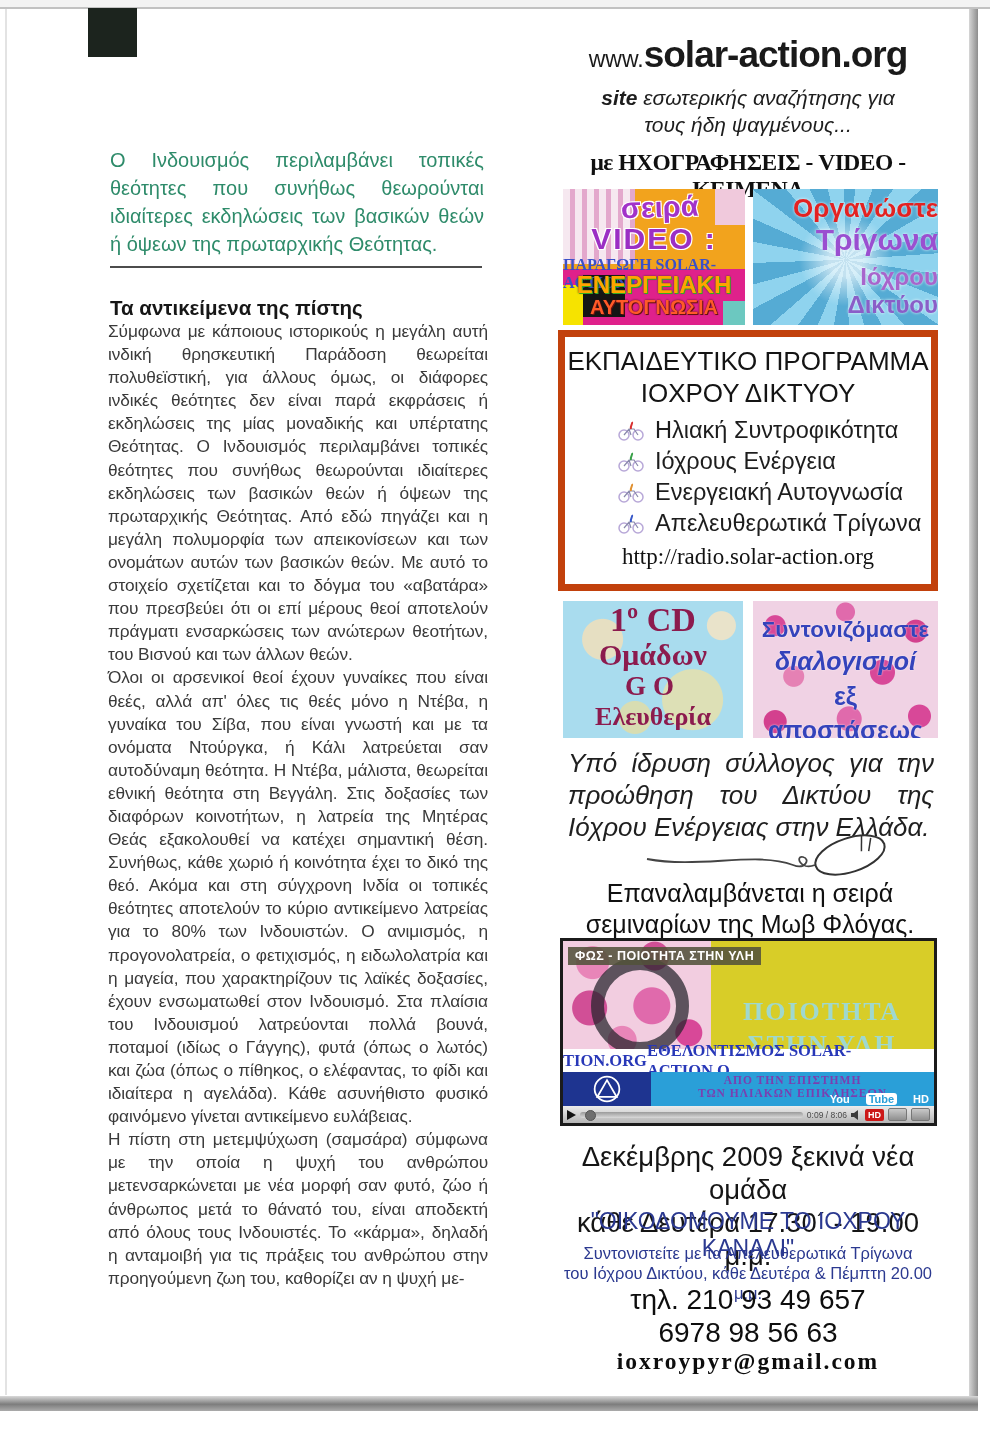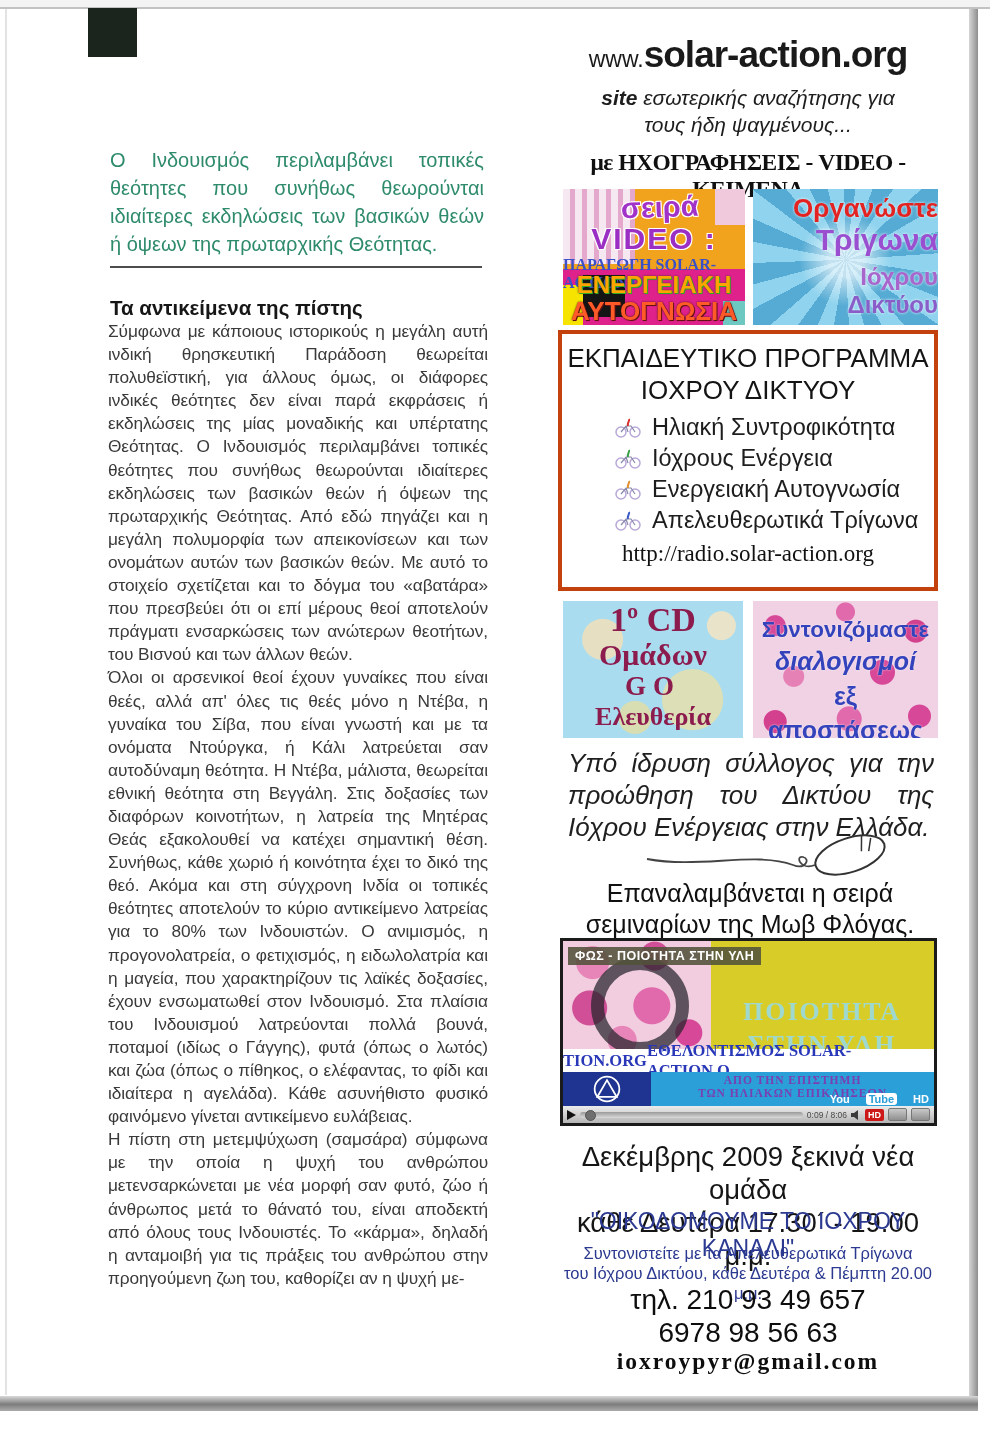--- a/index.html
+++ b/index.html
@@ -45,34 +45,34 @@
   .bv-black{position:absolute;left:20px;bottom:8px;width:42px;height:42px;background:#151515;}
   .bv-teal{position:absolute;right:0;bottom:0;width:22px;height:24px;background:#6cc8c0;}
   .bv-t1{position:absolute;top:2px;left:58px;font-size:29px;font-weight:bold;color:#a233c9;
          text-shadow:1px 1px 0 #fff,-1px -1px 0 #fff,1px -1px 0 #fff,-1px 1px 0 #fff;transform:rotate(-2deg);}
   .bv-t2{position:absolute;top:33px;width:182px;text-align:center;font-size:30px;font-weight:bold;letter-spacing:2px;color:#9b2fc4;
          text-shadow:1px 1px 0 #fff,-1px -1px 0 #fff,1px -1px 0 #fff,-1px 1px 0 #fff;}
   .bv-t3{position:absolute;top:67px;width:182px;font-family:"Liberation Serif",serif;
          font-weight:bold;font-size:16px;color:#3a50c8;}
   .bv-t4{position:absolute;top:82px;width:182px;text-align:center;font-size:24px;font-weight:bold;color:#ffa400;
          text-shadow:1px 1px 0 #3a2,0 0 2px #242;} 
-  .bv-t5{position:absolute;top:107px;width:182px;text-align:center;font-size:26px;font-weight:bold;color:#ff5a28;
+  .bv-t5{position:absolute;top:107px;width:182px;text-align:center;font-size:20px;font-weight:bold;color:#ff5a28;
          text-shadow:1px 1px 0 #611,0 0 2px #411;}
   .b-tri{width:185px;height:136px;
          background:radial-gradient(circle at 50% 52%,rgba(255,255,255,.65) 0 14%,rgba(255,255,255,0) 40%),
          repeating-conic-gradient(from 8deg at 50% 52%,#8fd3ee 0deg 13deg,#55abd4 13deg 26deg);}
   .bt-t{position:absolute;width:185px;text-align:right;font-weight:bold;
         text-shadow:0 0 3px rgba(255,255,255,.9);}
   .bt-1{top:4px;font-size:26px;color:#e32222;}
   .bt-2{top:34px;font-size:30px;color:#9a4fd0;}
   .bt-3{top:74px;font-size:24px;color:#a865cc;}
   .bt-4{top:102px;font-size:24px;color:#8a5ec8;}
 
   
-  .program{left:558px;top:330px;width:380px;height:261px;border:4px solid #c2410c;box-sizing:border-box;
+  .program{left:558px;top:330px;width:380px;height:261px;border:7px solid #c2410c;box-sizing:border-box;
            background:#fff;text-align:center;}
   .pg-title{font-size:26px;color:#141414;line-height:32px;margin-top:8px;}
   .pg-list{margin:6px 0 0 52px;text-align:left;}
   .pg-item{display:flex;align-items:center;height:31px;font-size:23.5px;color:#1d1d1d;}
   .pg-item svg{margin-right:10px;flex:0 0 auto;}
   .pg-url1{font-family:"Liberation Serif","DejaVu Serif",serif;font-size:23px;color:#111;margin-top:5px;}
   .pg-url2{font-family:"Liberation Serif","DejaVu Serif",serif;font-size:19.5px;color:#111;margin-top:4px;}
 
   
   .brow2{left:563px;top:601px;width:375px;height:137px;display:flex;gap:10px;}

